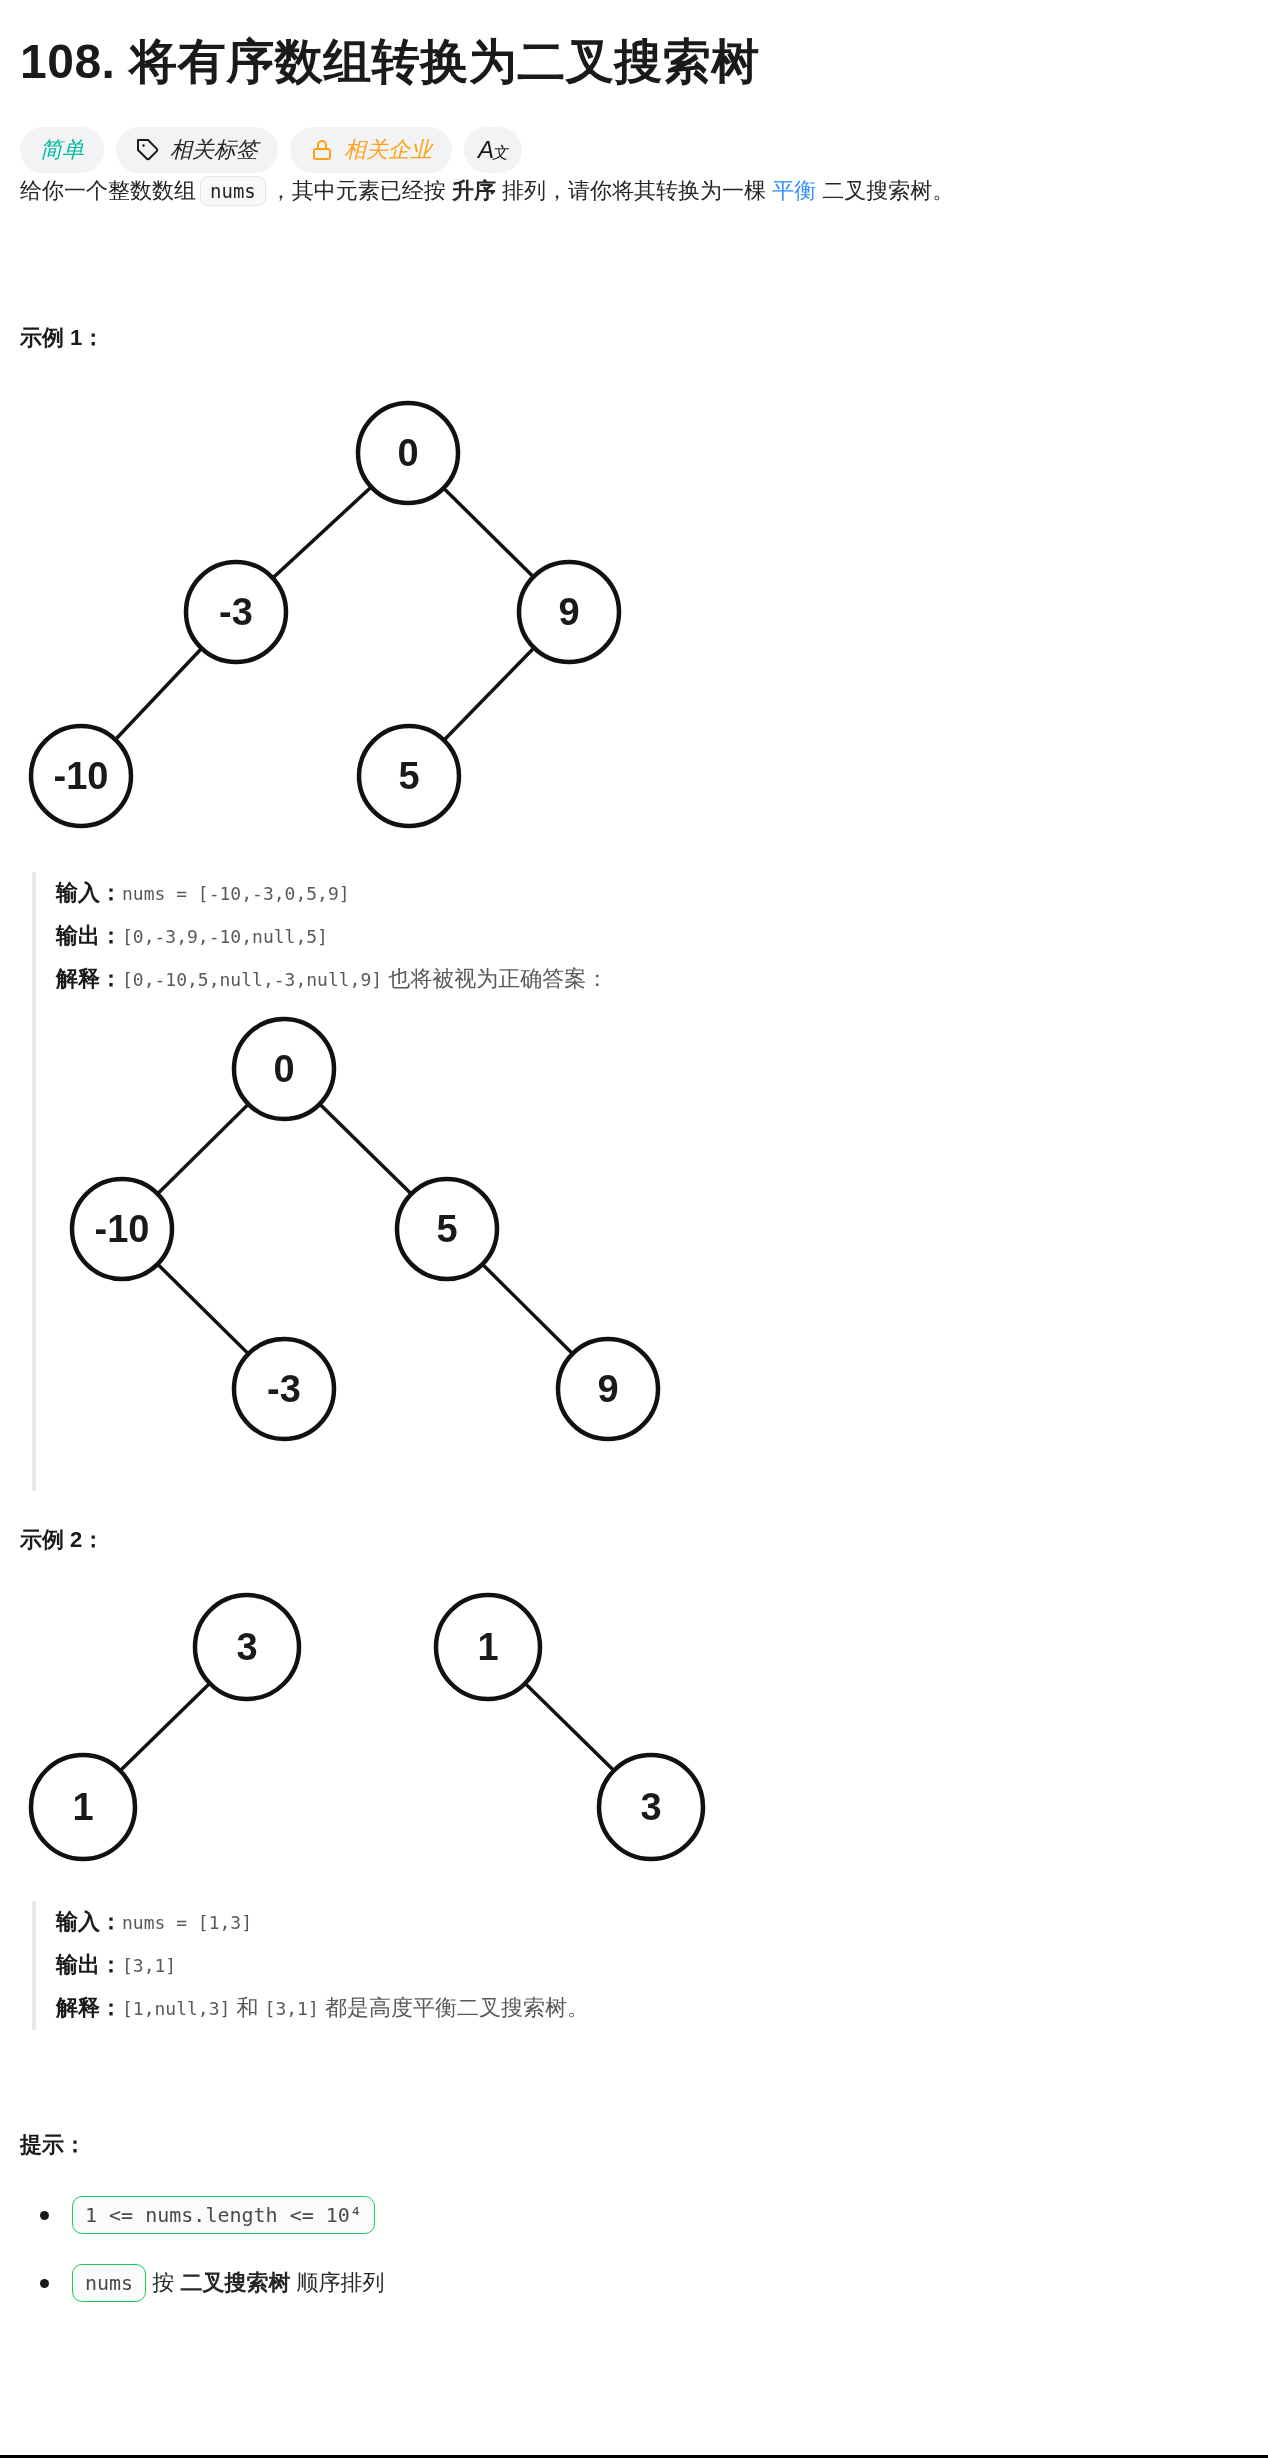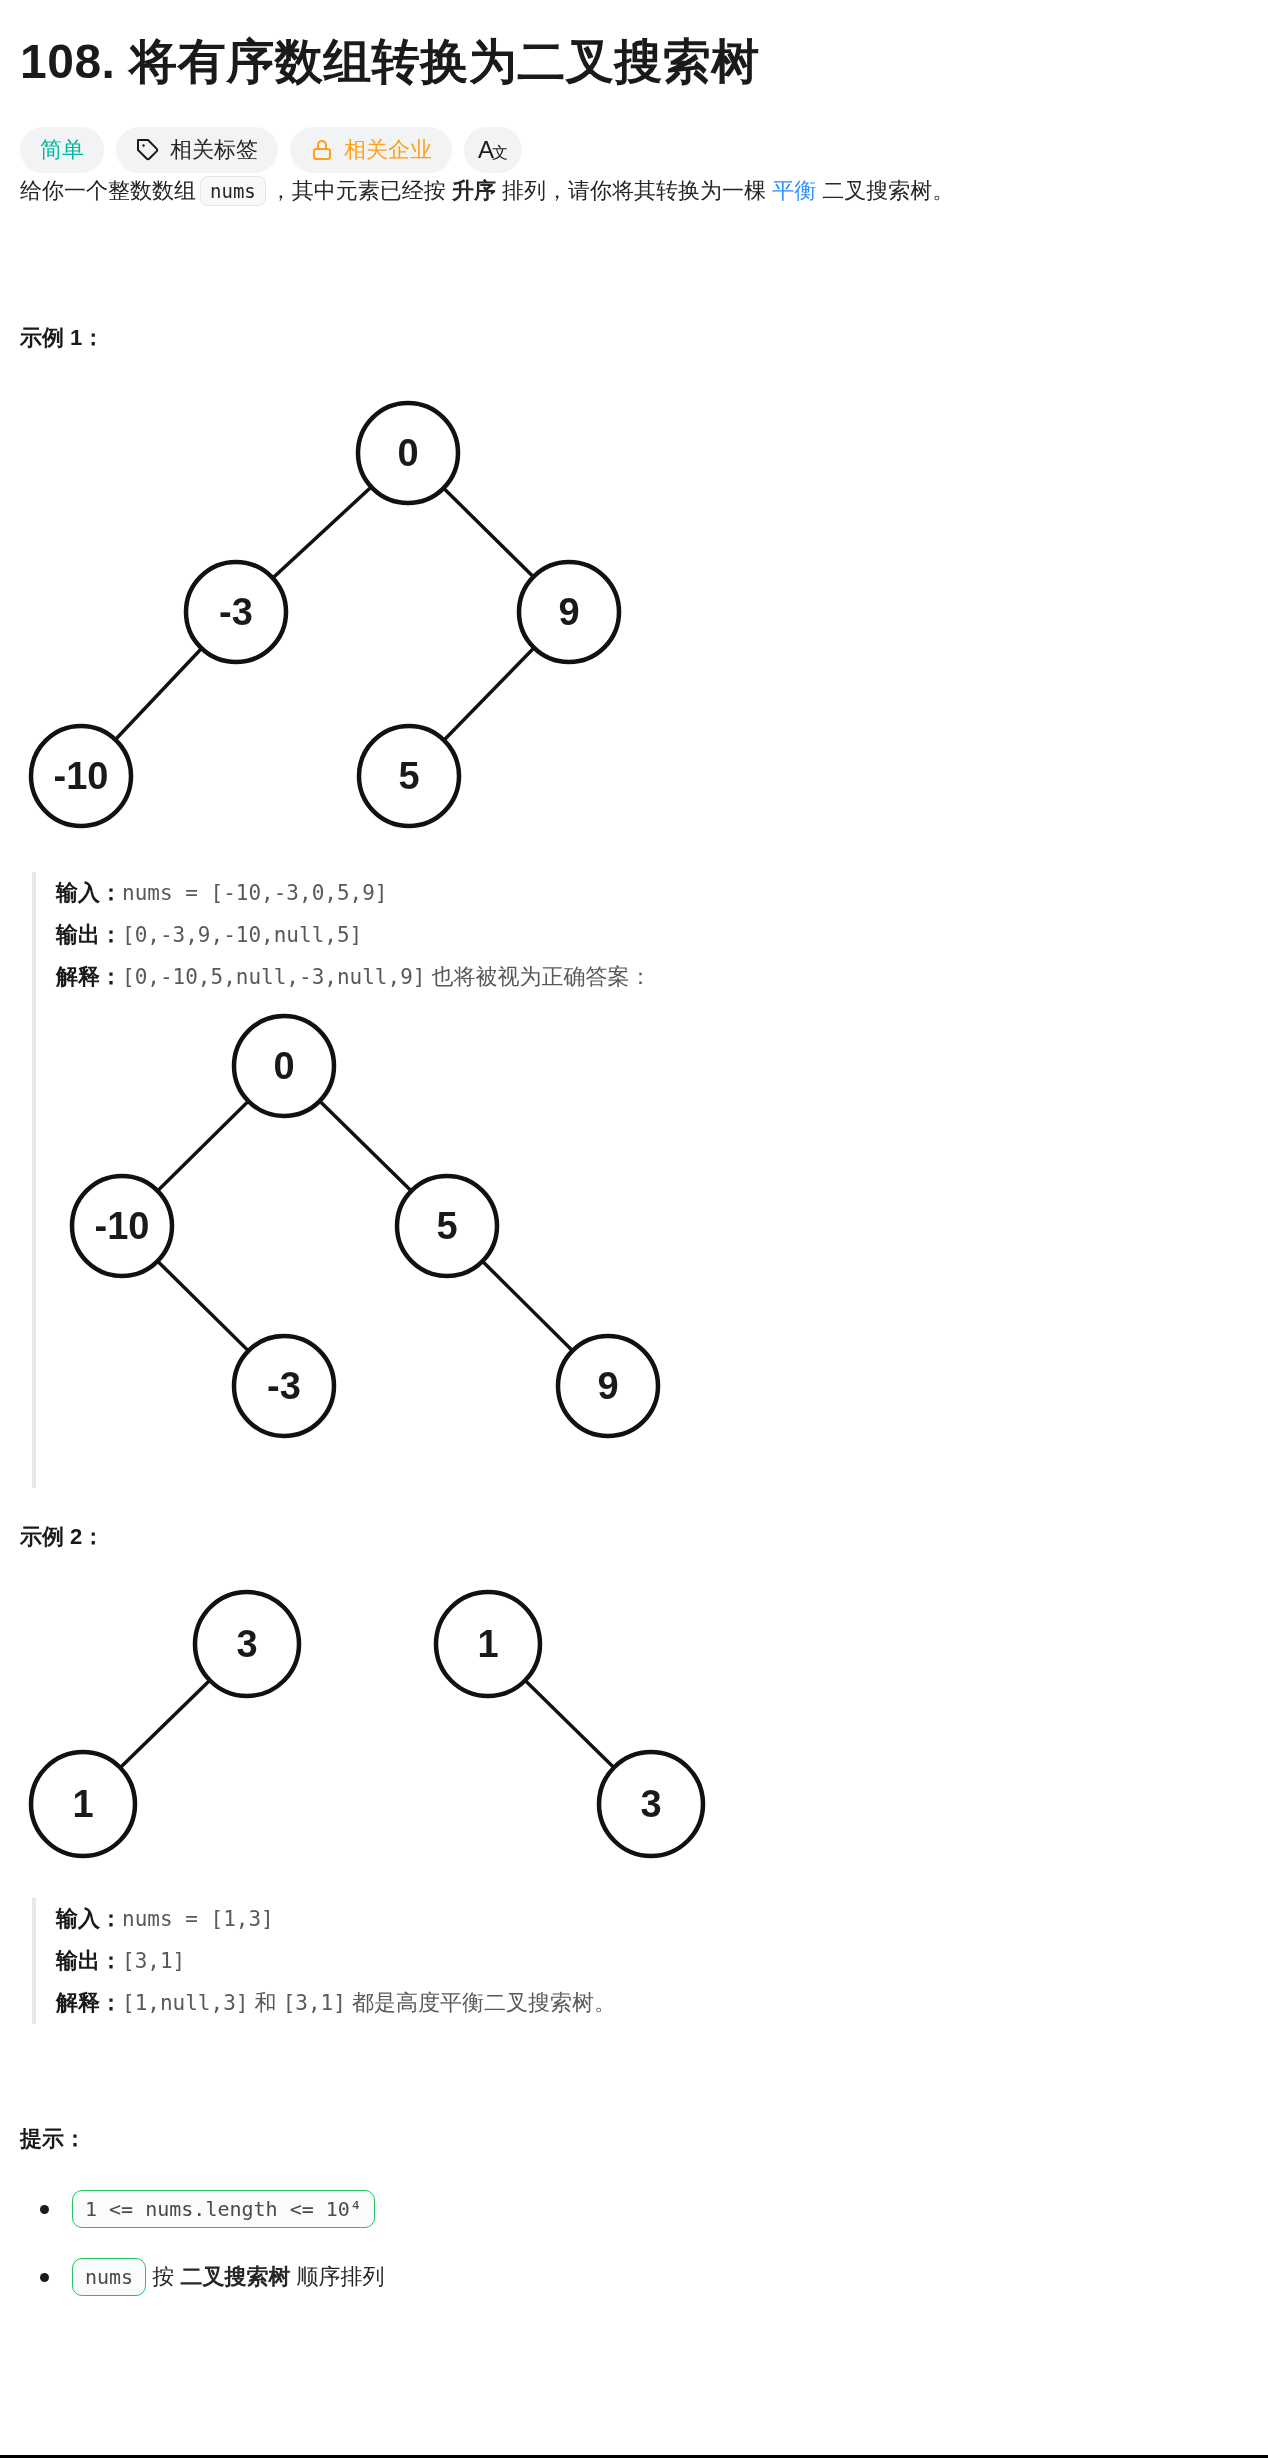--- a/index.html
+++ b/index.html
@@ -16,21 +16,21 @@
   h1.title {
     font-size: 48px; font-weight: 700; color: #1a1a1a;
     letter-spacing: 0.5px;
   }
 
   
   .tag-row { display: flex; align-items: center; gap: 12px; margin-top: 33px; }
   .pill {
     display: inline-flex; align-items: center; gap: 10px;
     background: #f2f3f4; border-radius: 23px; height: 46px;
-    padding: 0 20px; font-size: 22px; color: #262626; cursor: pointer;
+    padding: 0 20px; font-size: 22px; color: #262626; cursor: pointer; font-style: italic;
   }
   .pill.difficulty { color: #00b8a3; }
   .pill.companies { color: #ffa116; }
   .pill .icn { display: inline-flex; }
   .pill.format { padding: 0 14px; }
   .fmt-a { font-size: 24px; color: #1a1a1a; }
   .fmt-wen { font-size: 16px; color: #1a1a1a; margin-left: -2px; }
 
   
   .description { font-size: 22px; line-height: 36px; color: #262626; }
@@ -66,21 +66,21 @@
     border-left: 4px solid #e8e8e8;
     padding-left: 20px;
   }
   .example-block .line { font-size: 22px; line-height: 42px; white-space: nowrap; }
   .io-label { font-weight: 700; color: #1a1a1a; }
   .io-value, .io-text {
     color: #595959;
   }
   .io-value {
     font-family: "DejaVu Sans Mono", "Liberation Mono", monospace;
-    font-size: 21px;
+    font-size: 18px;
   }
   .ex2-block { margin-top: 16px; }
 
   
   .hints-list { list-style: none; margin-top: 34px; }
   .hints-list li {
     position: relative; padding-left: 52px; margin-bottom: 26px;
     font-size: 22px; line-height: 42px; color: #262626;
   }
   .hints-list li::before {

